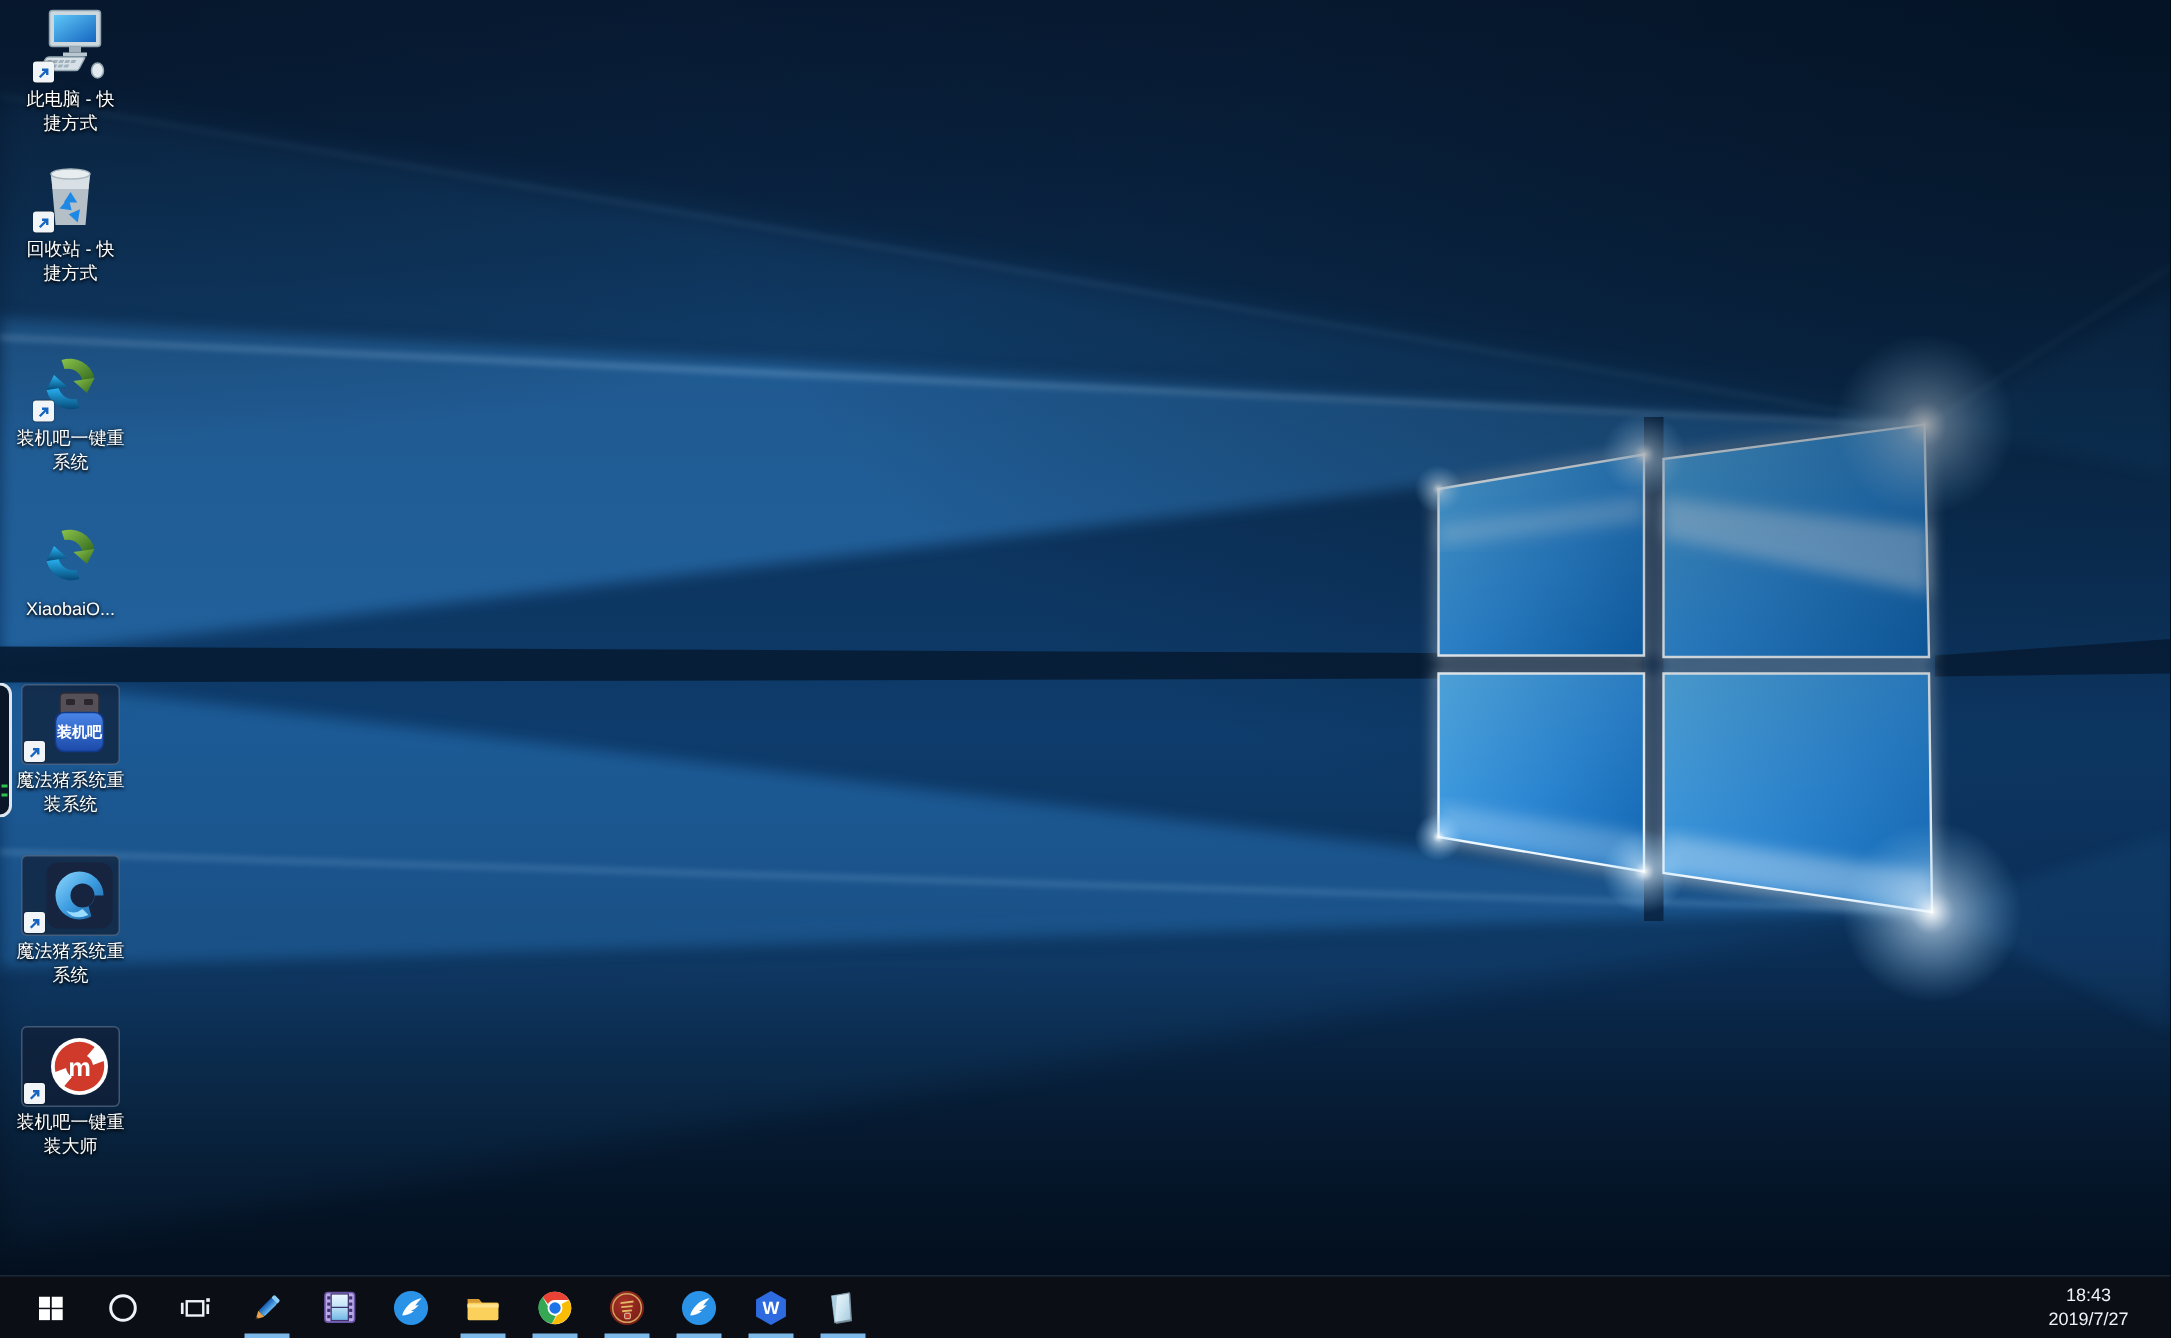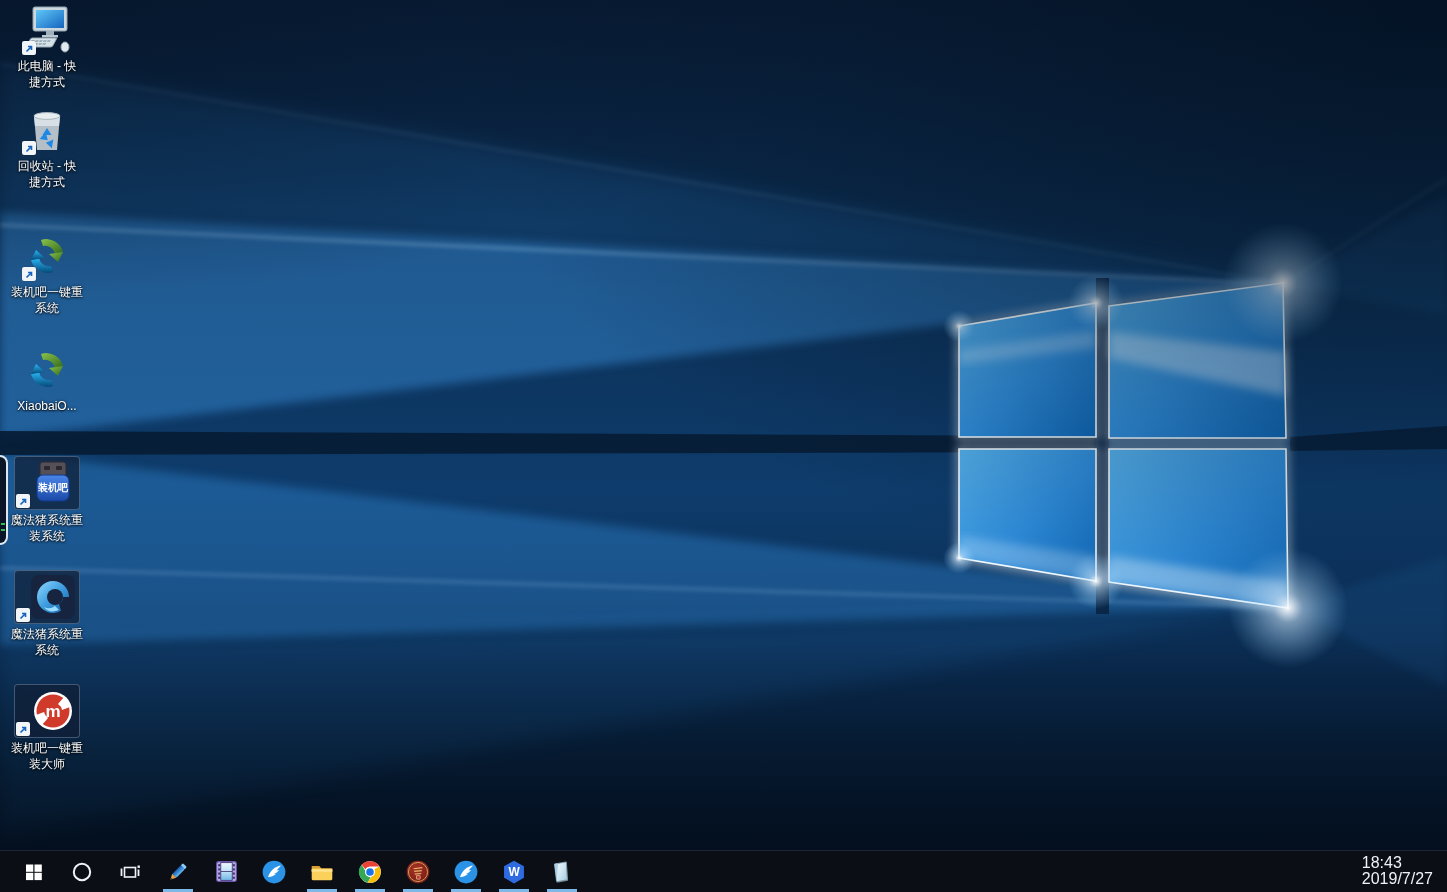--- a/index.html
+++ b/index.html
@@ -18,21 +18,21 @@
     white-space:pre-line;text-shadow:0 1px 2px rgba(0,0,0,.9),0 0 3px rgba(0,0,0,.8);}
   
   #edge-sliver{position:absolute;left:0;top:455px;width:8px;height:90px;background:#0a1628;
     border:2px solid #dde7ef;border-left:none;border-radius:0 9px 9px 0;box-sizing:border-box;}
   #edge-sliver .g{position:absolute;left:1px;width:4px;height:2px;background:#2fbf4e;}
   
   #taskbar{position:absolute;left:0;bottom:0;width:1447px;height:42px;background:#0b0f15;
     border-top:1px solid rgba(70,100,140,.30);box-sizing:border-box;display:flex;align-items:stretch;padding-left:10px;}
   .tb-slot{position:relative;width:48px;display:flex;align-items:center;justify-content:center;}
   .tb-slot .ind{position:absolute;bottom:0;left:9px;width:30px;height:3px;background:#7cb8e8;}
-  #tb-clock{margin-left:auto;padding:4px 14px 0 6px;text-align:left;color:#eef3f8;font-size:16px;line-height:16px;}
+  #tb-clock{margin-left:auto;padding:4px 28px 0 6px;text-align:center;color:#eef3f8;font-size:12px;line-height:16px;}
 </style>
 </head>
 <body>
 
 <div id="screen">
 
   <svg id="wallpaper" width="1447" height="892" viewBox="0 0 1447 892">
     <defs>
       <linearGradient id="base" x1="0" y1="0" x2="0" y2="1">
         <stop offset="0" stop-color="#081c36"></stop>

